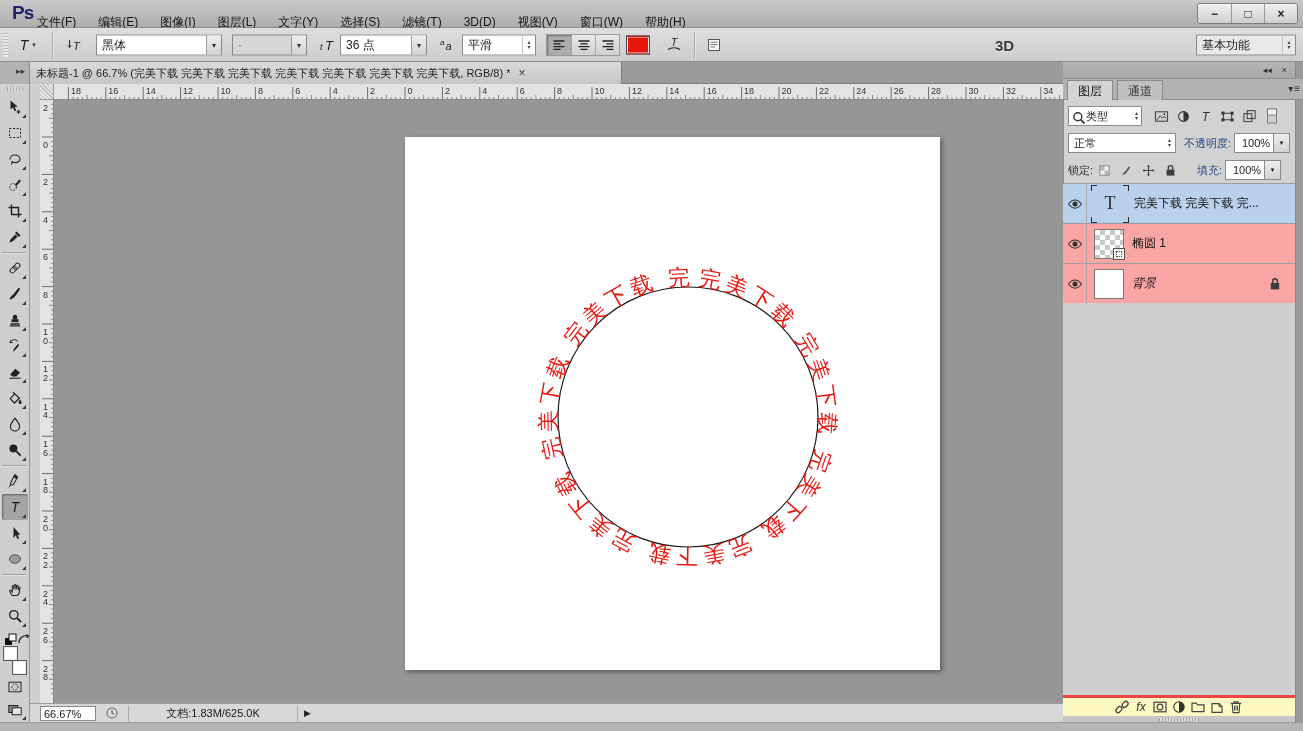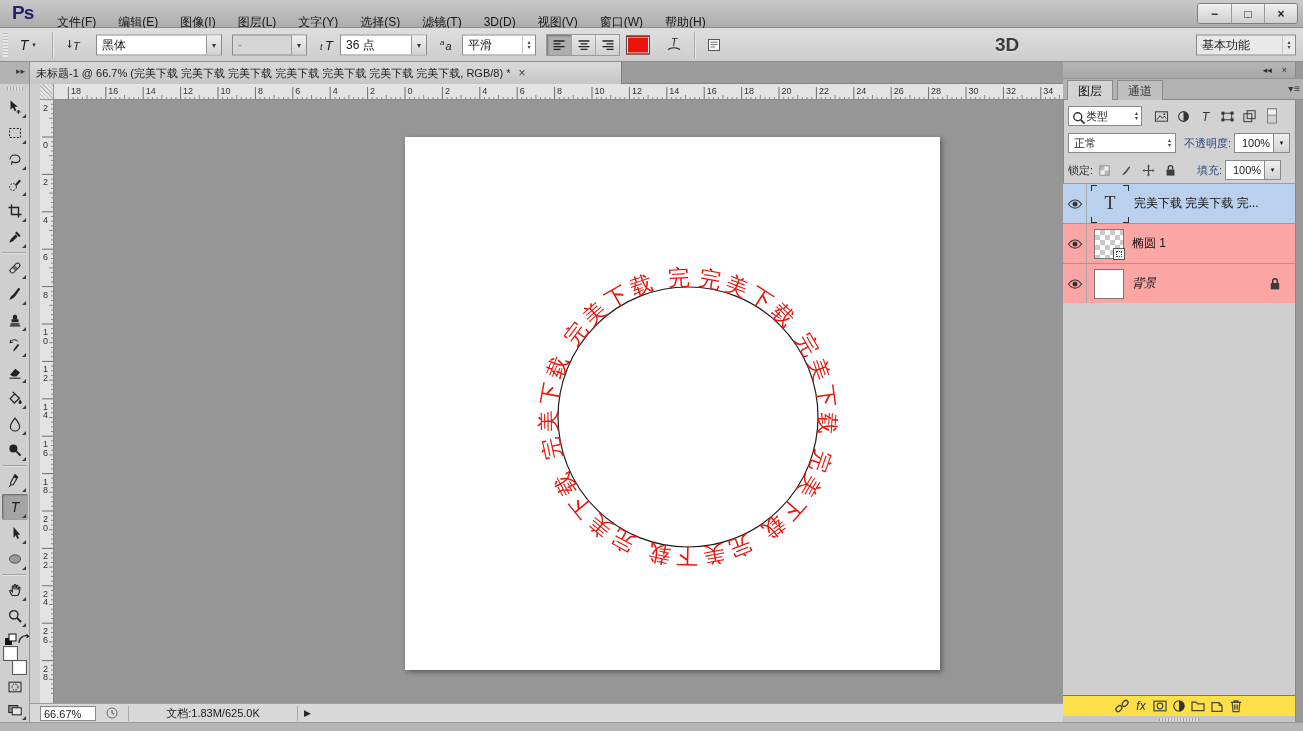--- a/index.html
+++ b/index.html
@@ -6,21 +6,21 @@
   html,body { width:1303px; height:731px; overflow:hidden;
     font-family:"Liberation Sans","DejaVu Sans",sans-serif; font-size:12px; color:#1a1a1a;
     background:#b8b8b8; }
   .abs { position:absolute; }
   #app { position:relative; width:1303px; height:731px; }
 
   
   #titlebar { left:0; top:0; width:1303px; height:28px;
     background:linear-gradient(#c9c9c9,#adadad); border-bottom:1px solid #8d8d8d; }
   #ps-logo { left:12px; top:2px; font-size:19px; font-weight:bold; color:#26226e; letter-spacing:-1px;}
-  #menus { left:46px; top:0; height:43px; display:flex; align-items:center;text-align:right; }
+  #menus { left:26px; top:0; height:43px; display:flex; align-items:center;text-align:right; }
   .menu-item { padding:0 11px; line-height:28px; font-size:12px; color:#161616; cursor:default; }
   #win-controls { right:5px; top:3px; display:flex; border:1px solid #7e7e7e; border-radius:3px; overflow:hidden; }
   .win-btn { width:33px; height:19px; display:flex; align-items:center; justify-content:center;
     background:linear-gradient(#efefef,#cwidth,#cfcfcf); background:linear-gradient(#f0f0f0,#cfcfcf);
     border-left:1px solid #9a9a9a; font-size:12px; font-weight:bold; color:#222; }
   .win-btn:first-child { border-left:none; }
 
   
   #optionsbar { left:0; top:28px; width:1303px; height:34px;
     background:linear-gradient(#dedede,#cdcdcd); border-bottom:1px solid #8f8f8f; }
@@ -37,21 +37,21 @@
     justify-content:center; font-size:6px; line-height:5px; color:#444; border-left:1px solid #c5c5c5;}
   .select.disabled { background:#d6d6d6; color:#8a8a8a; }
   .icbtn { width:24px; height:22px; display:flex; align-items:center; justify-content:center; }
   .icbtn svg, .tool svg, .ic svg { width:16px; height:16px; display:block; }
   .align-group { display:flex; border:1px solid #9a9a9a; }
   .align-btn { width:24px; height:20px; display:flex; align-items:center; justify-content:center;
     background:linear-gradient(#e8e8e8,#d0d0d0); border-left:1px solid #a8a8a8; }
   .align-btn:first-child { border-left:none; }
   .align-btn.active { background:#adadad; box-shadow:inset 1px 1px 2px rgba(0,0,0,.35); }
   #color-swatch { width:24px; height:19px; border:1px solid #4a4a4a; box-shadow:0 0 0 1px #e8e8e8 inset; }
-  #threeD { font-size:19px; font-weight:bold; color:#3c3c3c; text-shadow:0 1px 0 #e4e4e4; }
+  #threeD { font-size:15px; font-weight:bold; color:#3c3c3c; text-shadow:0 1px 0 #e4e4e4; }
 
   
   #tabbar { left:0; top:62px; width:1303px; height:22px; background:#9b9b9b; border-bottom:1px solid #828282; }
   #toolbar-head { left:0; top:62px; width:30px; height:22px; background:#b2b2b2; border-right:1px solid #8e8e8e;
     color:#3b3b3b; font-size:9px; text-align:right; padding:4px 4px 0 0; }
   #doc-tab { left:30px; top:62px; width:592px; height:22px; background:linear-gradient(#dadada,#c6c6c6);
     border-right:1px solid #7f7f7f; display:flex; align-items:center; padding:0 6px; gap:6px; }
   #doc-tab .title { font-size:11px; white-space:nowrap; overflow:hidden; color:#222; }
   #doc-tab .close { font-size:12px; color:#444; padding:0 2px; }
 
@@ -130,22 +130,22 @@
   .bracket.bl{ left:-3px; bottom:-3px; border-left-width:1px; border-bottom-width:1px;}
   .bracket.br{ right:-3px; bottom:-3px; border-right-width:1px; border-bottom-width:1px;}
   .badge { position:absolute; right:-2px; bottom:-2px; width:12px; height:12px; background:#f2f2f2;
     border:1px solid #555; }
   .badge::after { content:""; position:absolute; inset:2px; border:1px dotted #444; }
   .lname { margin-left:8px; font-size:12px; color:#141414; white-space:nowrap; overflow:hidden; max-width:140px;}
   .lname.bg { font-style:italic; font-family:"Liberation Serif","DejaVu Serif",serif; }
   .lock-cell { position:absolute; right:12px; top:12px; }
   #layers-empty { left:1063px; top:303px; width:232px; height:392px; background:#cfcfcf; }
 
-  #panel-bottom { left:1063px; top:695px; width:232px; height:21px; border-top:1px solid #ef4444;
-    background:#fde047; display:flex; align-items:center; justify-content:center; gap:3px; }
+  #panel-bottom { left:1063px; top:695px; width:232px; height:21px; border-top:3px solid #ef4444;
+    background:#fef9c3; display:flex; align-items:center; justify-content:center; gap:3px; }
   #panel-grip { left:1063px; top:716px; width:232px; height:6px; background:#c6c6c6;
     display:flex; align-items:center; justify-content:center; }
   #panel-grip span { width:40px; height:3px;
     background:repeating-linear-gradient(90deg,#9d9d9d 0 1px,#ddd 1px 3px); }
 
   #bottom-strip { left:0; top:722px; width:1303px; height:9px; background:#b5b5b5; border-top:1px solid #9a9a9a; }
 
   svg text { font-family:"Liberation Sans","DejaVu Sans",sans-serif; }
 </style>
 </head>

